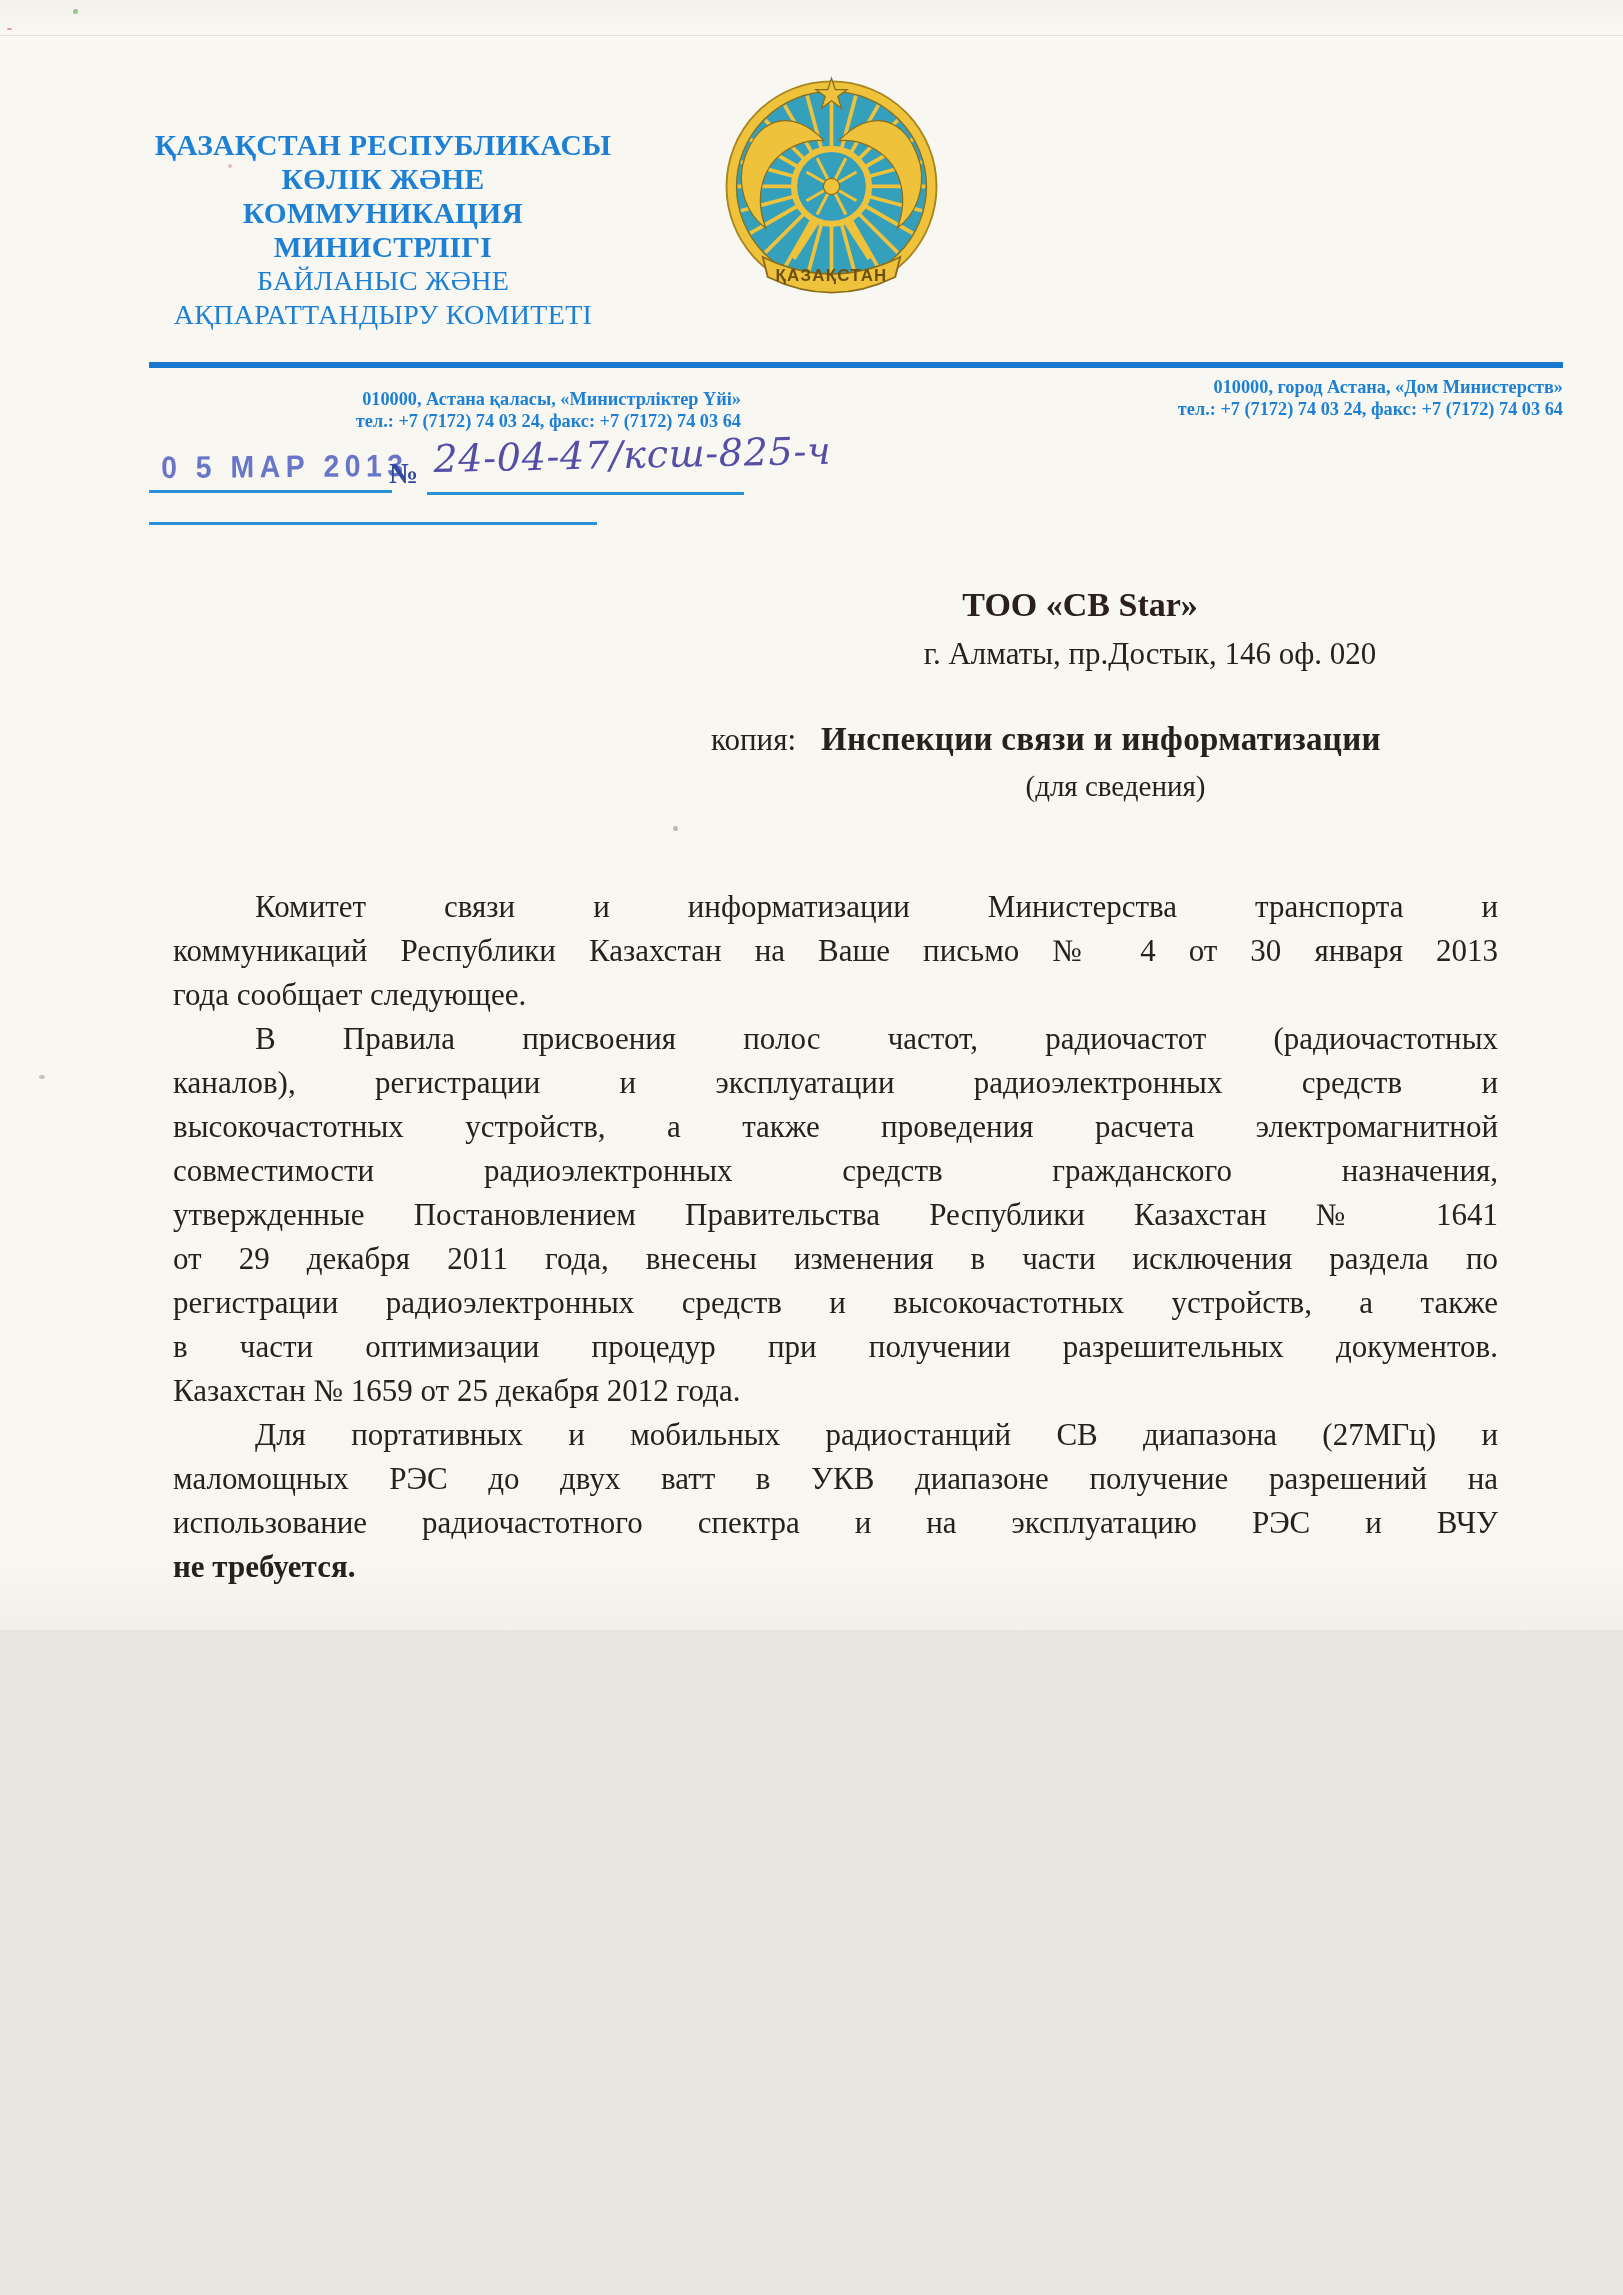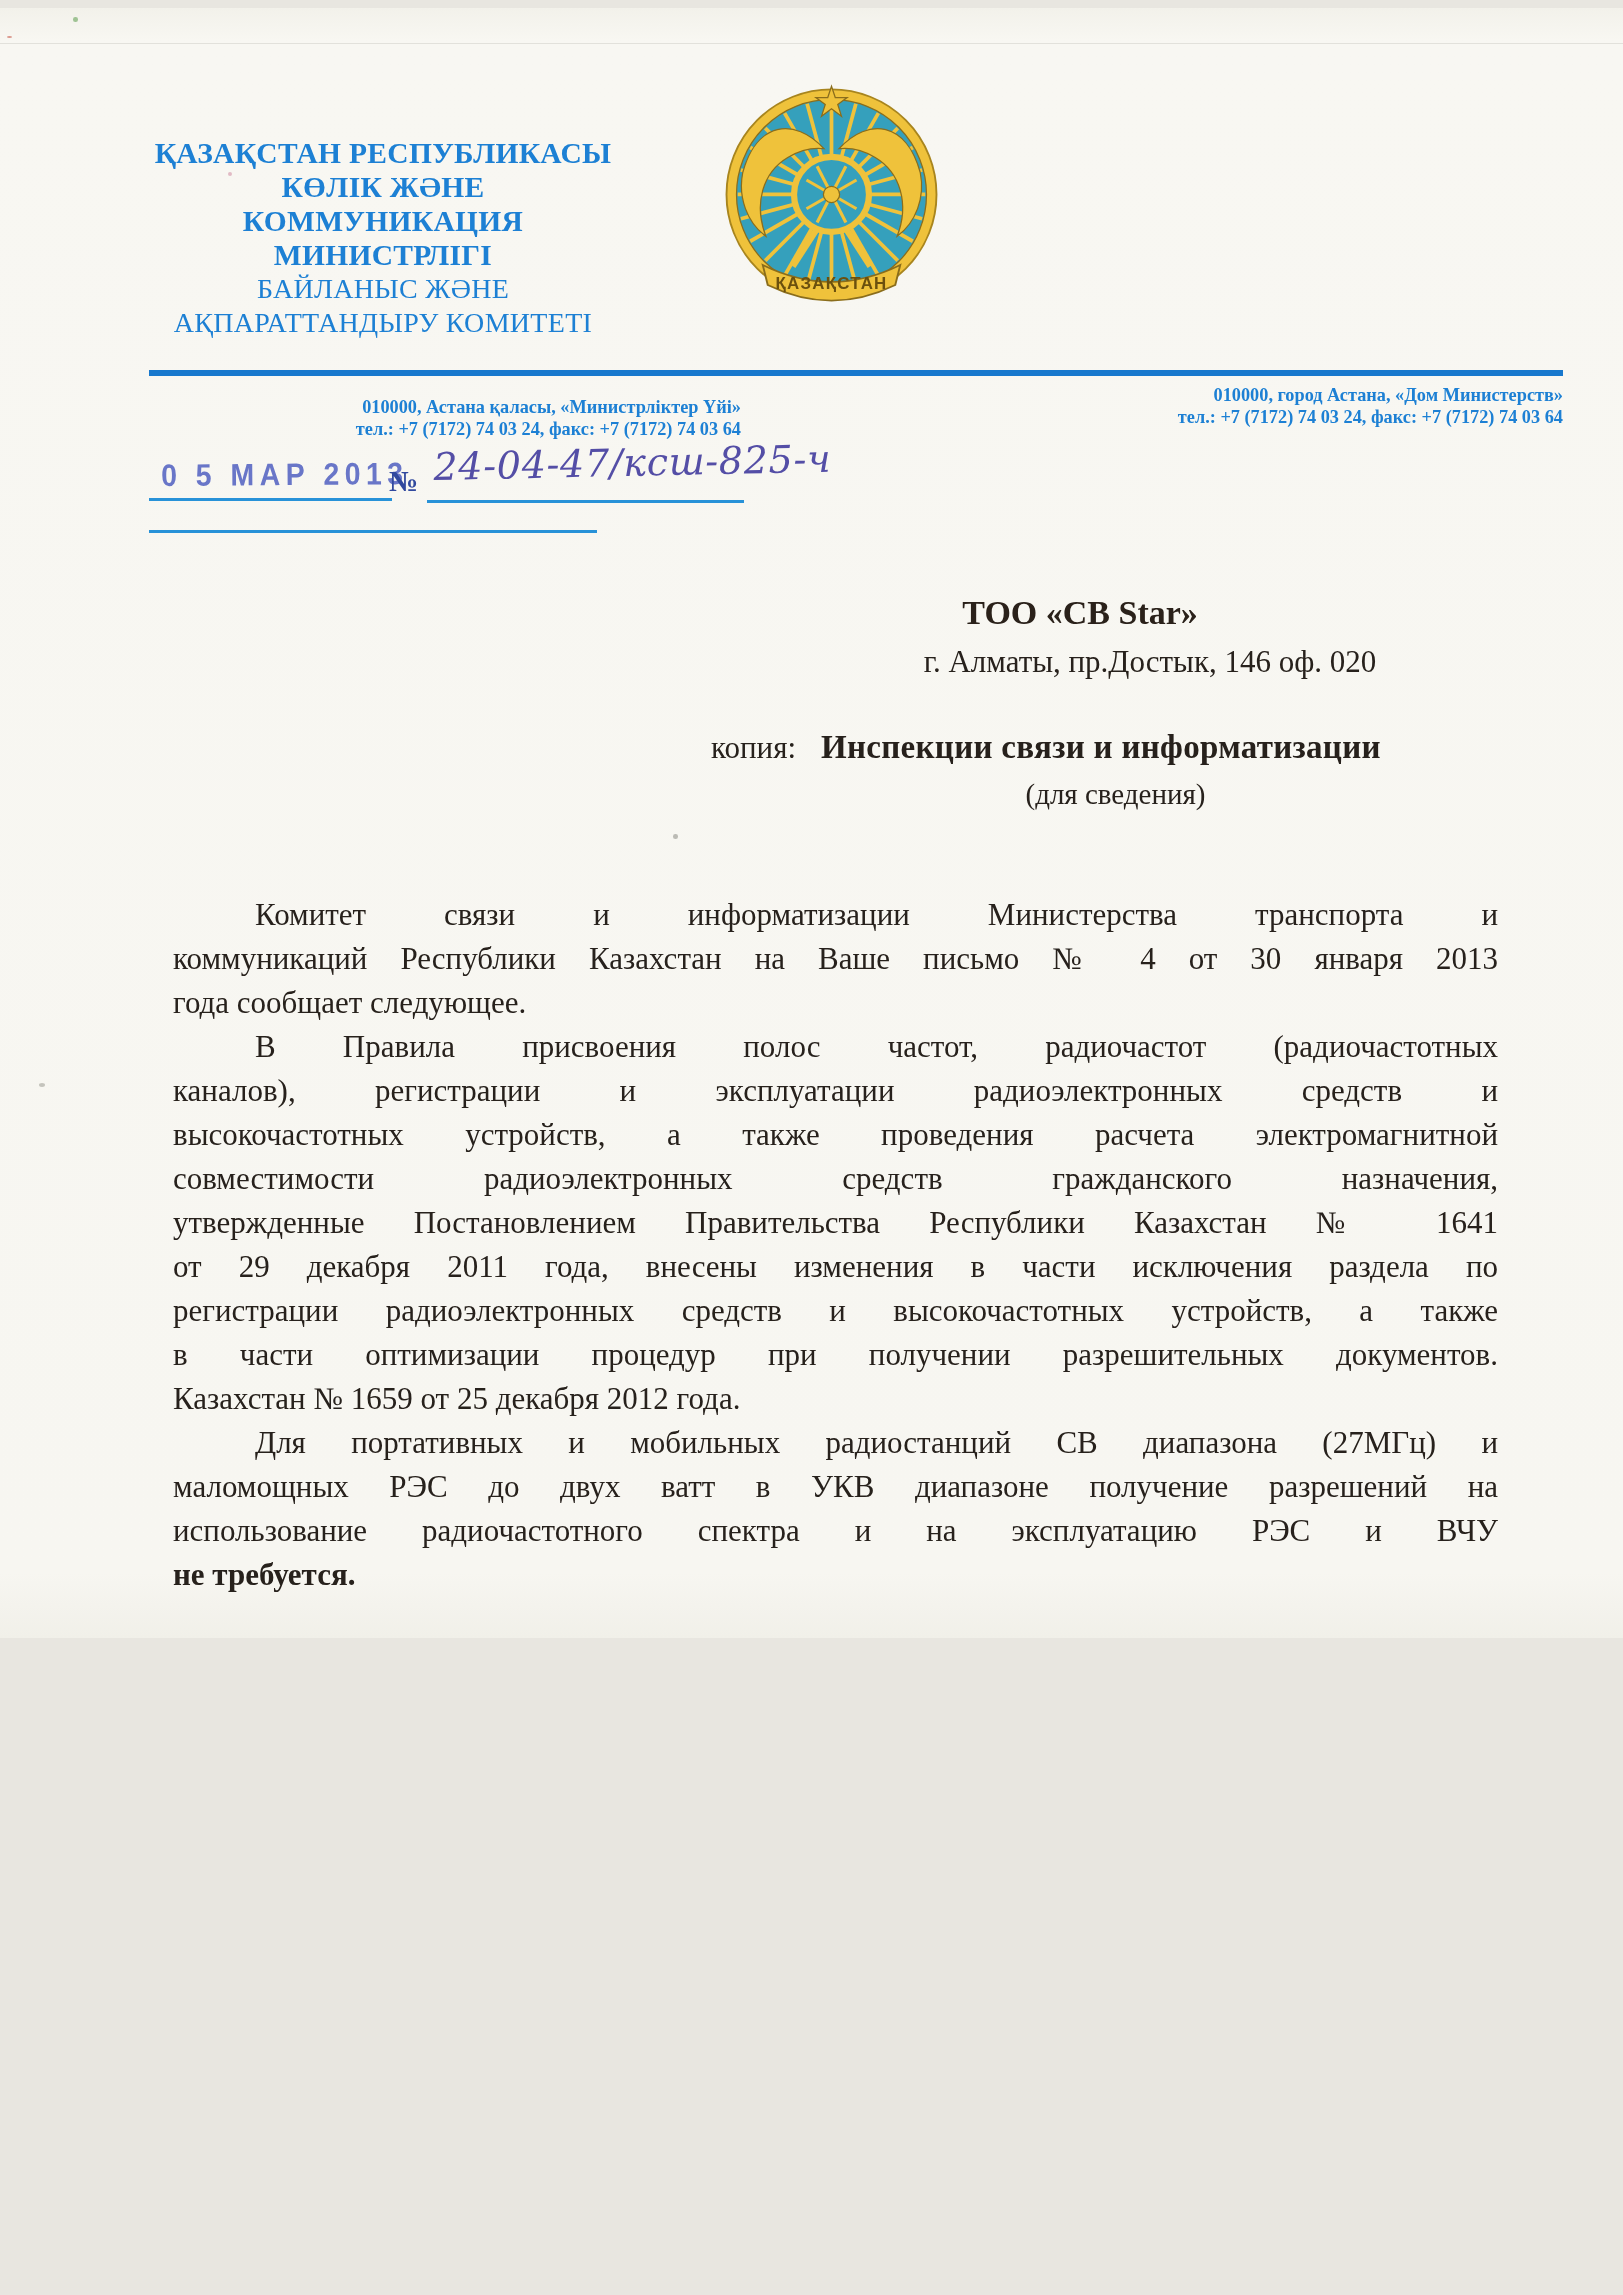--- a/index.html
+++ b/index.html
@@ -1,19 +1,19 @@
 <!DOCTYPE html>
 <html style="font-size:10.5px"><head>
 <meta charset="utf-8">
 <style>
   html,body{margin:0;padding:0;background:#e8e6e0;}
   .page{
     position:relative;width:1623px;height:1630px;overflow:hidden;
     background:linear-gradient(180deg,#f2f1ea 0%,#f8f7f2 2%,#f7f6f1 96%,#f1f0e9 100%);
-    font-family:"Liberation Serif",serif;color:#27211c;margin-top:8px;
+    font-family:"Liberation Serif",serif;color:#27211c;
   }
   .abs{position:absolute;}
   
   .edge-line{left:0;top:35px;width:1623px;height:1.3px;background:rgba(150,148,138,.22);}
   .speck{border-radius:50%;opacity:.55;}
   
   .hdr{color:#1d80d4;text-align:center;line-height:34px;font-size:29.5px;font-weight:bold;letter-spacing:0.3px;}
   .hdr .light{font-weight:normal;font-size:28px;}
   .hdr-left{left:152px;top:128px;width:462px;}
   .hdr-right{left:1032px;top:128px;width:534px;}

